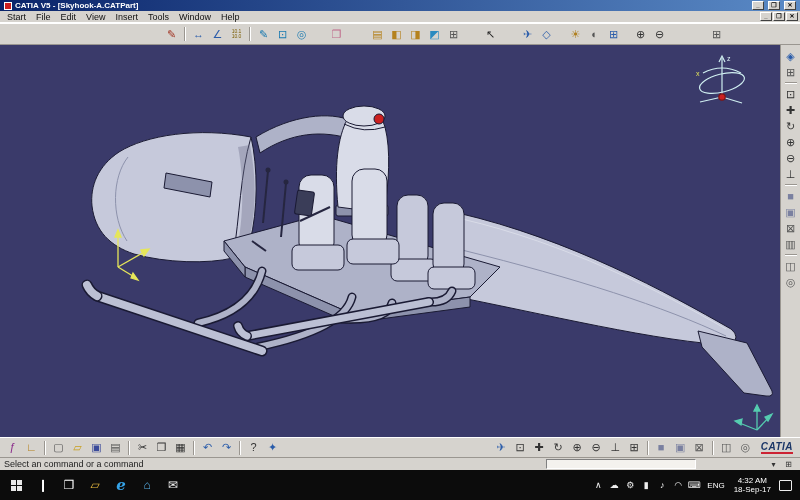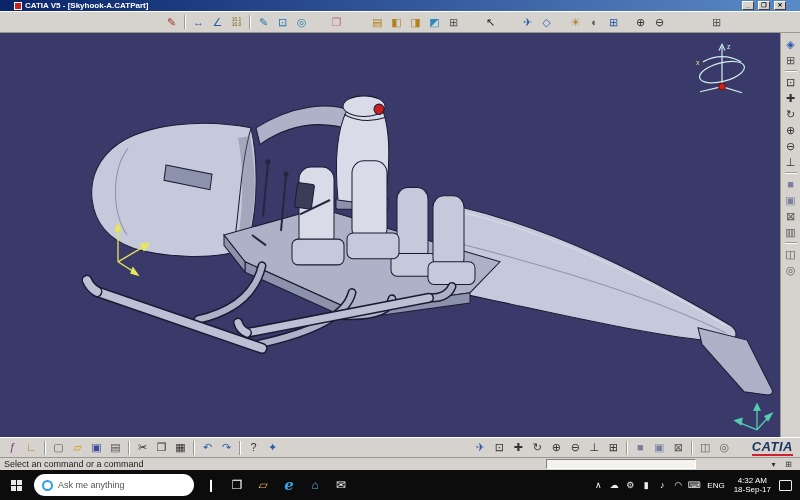--- a/index.html
+++ b/index.html
@@ -9,21 +9,21 @@
     --accent-red:#cc2020; --compass:#cfeef0; --triad-yellow:#e6e65a; --triad-teal:#55cdb0;
     --titlebar-start:#0a246a; --titlebar-end:#5a8ac6;
   }
   *{margin:0;padding:0;box-sizing:border-box;}
   html,body{width:800px;height:500px;}
   body{font-family:"Liberation Sans",sans-serif;overflow:hidden;background:#000;}
   #app{width:800px;height:500px;display:flex;flex-direction:column;background:var(--chrome);}
 
   
   .titlebar{height:11px;background:linear-gradient(90deg,var(--titlebar-start),var(--titlebar-end));
-    display:flex;align-items:center;color:#fff;font-size:8px;font-weight:bold;padding:0 14px;gap:3px;flex:0 0 auto;}
+    display:flex;align-items:center;color:#fff;font-size:8px;font-weight:bold;padding:0 4px;gap:3px;flex:0 0 auto;}
   .app-icon{width:8px;height:8px;background:var(--accent-red);border:1px solid #fff;flex:0 0 auto;}
   .titlebar .spacer{flex:1;}
   .win-btn{width:12px;height:9px;background:var(--chrome);border:1px solid;border-color:#fff #404040 #404040 #fff;
     color:#000;font-size:6px;line-height:7px;text-align:center;font-weight:bold;margin-left:1px;cursor:default;}
 
   
   .menubar{height:12px;background:var(--chrome);display:flex;align-items:center;font-size:9px;color:#111;
     padding:0 2px;flex:0 0 auto;border-bottom:1px solid #fff;}
   .menu-item{padding:0 5px;cursor:default;}
   .menubar .spacer{flex:1;}
@@ -33,22 +33,22 @@
   .toolbar-top{height:22px;background:var(--chrome);display:flex;align-items:center;flex:0 0 auto;
     border-top:1px solid #fff;border-bottom:1px solid #9a9690;padding:0 2px;overflow:hidden;}
   .toolbar-bottom{height:20px;background:var(--chrome);display:flex;align-items:center;flex:0 0 auto;
     border-top:1px solid #fff;padding:0 3px;overflow:hidden;}
   .tb-icon{width:17px;height:17px;margin:0 1px;display:inline-flex;flex-direction:column;align-items:center;
     justify-content:center;font-size:11px;line-height:15px;color:#333;cursor:default;flex:0 0 auto;border:1px solid transparent;}
   .tb-icon i{display:block;font-style:normal;font-size:5px;line-height:5px;color:#7a5c00;}
   .tb-sep{width:2px;height:14px;border-left:1px solid #9a9690;border-right:1px solid #fff;margin:0 3px;flex:0 0 auto;}
   .tb-gap{height:1px;flex:0 0 auto;}
   .toolbar-bottom .spacer{flex:1;}
-  .brand{font-size:13px;font-weight:bold;font-style:italic;color:#1a3566;letter-spacing:.5px;
-    border-bottom:2px solid #c23;margin:0 4px 0 18px;flex:0 0 auto;}
+  .brand{font-size:10px;font-weight:bold;font-style:italic;color:#1a3566;letter-spacing:.5px;
+    border-bottom:2px solid #c23;margin:0 4px 0 6px;flex:0 0 auto;}
 
   
   .workspace{flex:1 1 auto;display:flex;min-height:0;}
   .viewport{flex:1;position:relative;background:var(--viewport-bg);overflow:hidden;}
   .viewport svg{display:block;width:100%;height:100%;}
   .sidebar-right{width:20px;background:var(--chrome);border-left:1px solid #9a9690;display:flex;
     flex-direction:column;align-items:center;padding-top:3px;flex:0 0 auto;overflow:hidden;}
   .sidebar-right .tb-icon{width:16px;height:16px;margin:0;}
   .sidebar-right .tb-sep{width:12px;height:2px;border:none;border-top:1px solid #9a9690;border-bottom:1px solid #fff;margin:2px 0;}
 
@@ -91,20 +91,34 @@
 
   <div class="titlebar">
     <span class="app-icon"></span>
     <span>CATIA V5 - [Skyhook-A.CATPart]</span>
     <span class="spacer"></span>
     <span class="win-btn">_</span>
     <span class="win-btn">❒</span>
     <span class="win-btn">✕</span>
   </div>
 
+  <div class="menubar">
+    <span class="menu-item">Start</span>
+    <span class="menu-item">File</span>
+    <span class="menu-item">Edit</span>
+    <span class="menu-item">View</span>
+    <span class="menu-item">Insert</span>
+    <span class="menu-item">Tools</span>
+    <span class="menu-item">Window</span>
+    <span class="menu-item">Help</span>
+    <span class="spacer"></span>
+    <span class="win-btn">_</span>
+    <span class="win-btn">❒</span>
+    <span class="win-btn">✕</span>
+  </div>
 
   <div class="toolbar-top">
       <span class="tb-gap" style="width: 160px;"></span>
       <span class="tb-icon" style="color: rgb(163, 58, 42);">✎</span>
       <span class="tb-sep"></span>
       <span class="tb-icon" style="color: rgb(42, 92, 170);">↔</span>
       <span class="tb-icon" style="color: rgb(42, 92, 170);">∠</span>
       <span class="tb-icon">
         <i>10.1</i>
         <i>10.0</i>
@@ -318,24 +332,20 @@
 
   <div class="taskbar">
     <span class="start-btn">
       <span class="win-flag">
           <div></div>
           <div></div>
           <div></div>
           <div></div>
         </span>
     </span>
-    <span class="search-pill">
-      <span class="cortana-ring"></span>
-      <span class="search-text">Ask me anything</span>
-    </span>
     <span style="display:flex;align-items:center;">
         <span class="tb-icon" style="color: rgb(255, 255, 255);">❙</span>
         <span class="tb-icon" style="color: rgb(255, 255, 255);">❐</span>
         <span class="tb-icon" style="color: rgb(240, 192, 64);">▱</span>
         <span class="tb-icon edge" style="color: rgb(53, 163, 232);">e</span>
         <span class="tb-icon" style="color: rgb(88, 176, 232);">⌂</span>
         <span class="tb-icon" style="color: rgb(238, 238, 238);">✉</span>
       </span>
     <span class="spacer"></span>
     <span class="tray">

